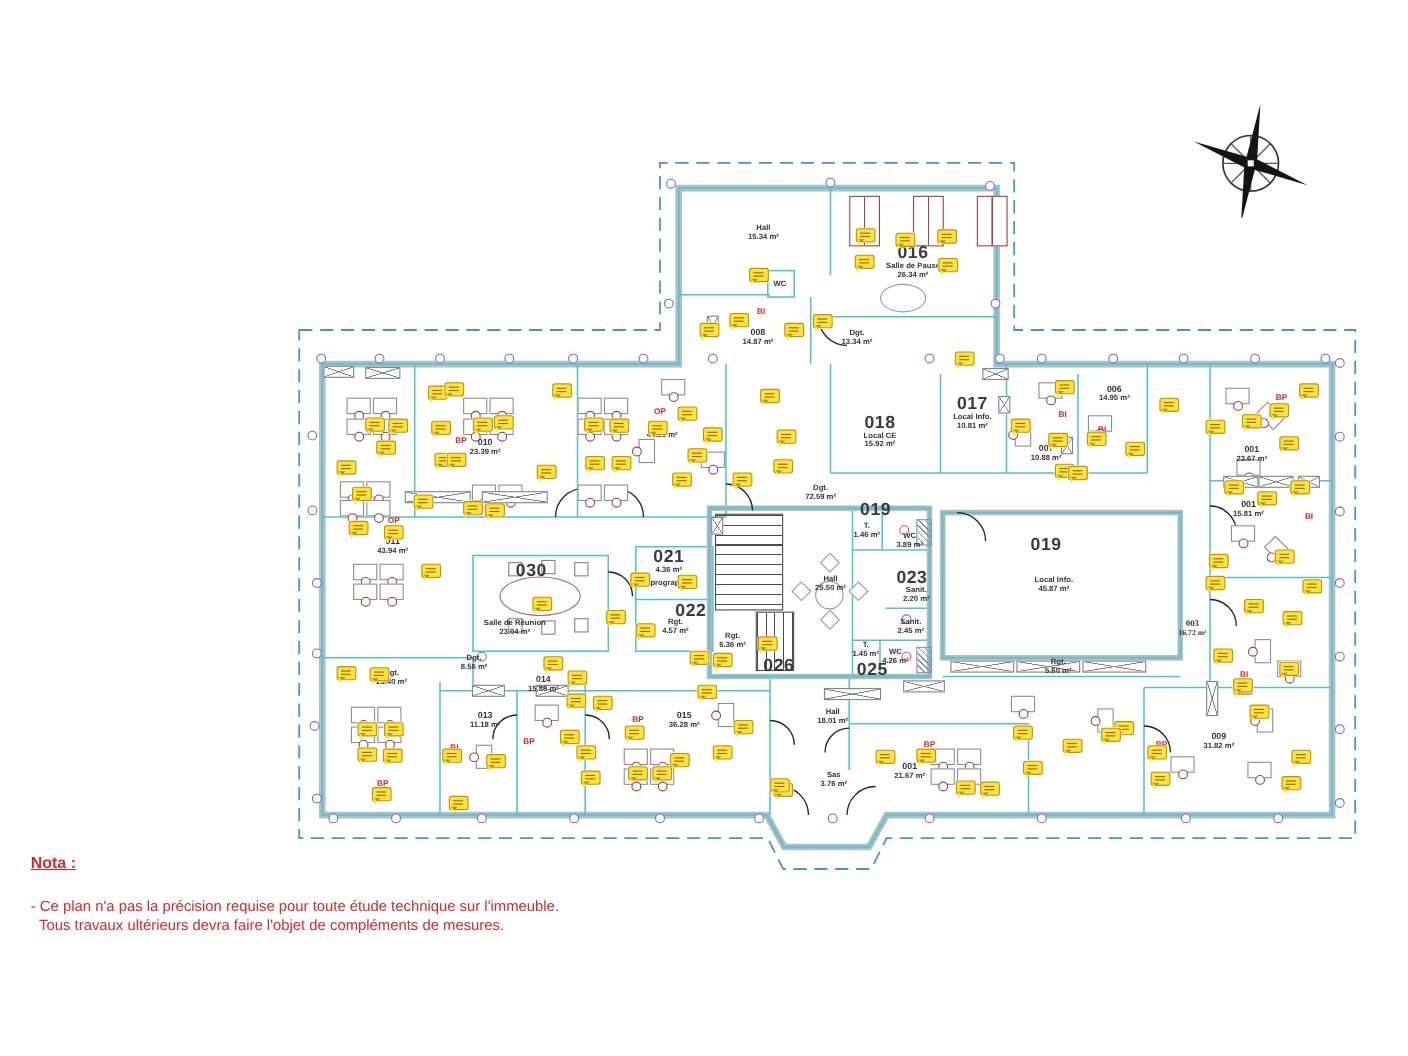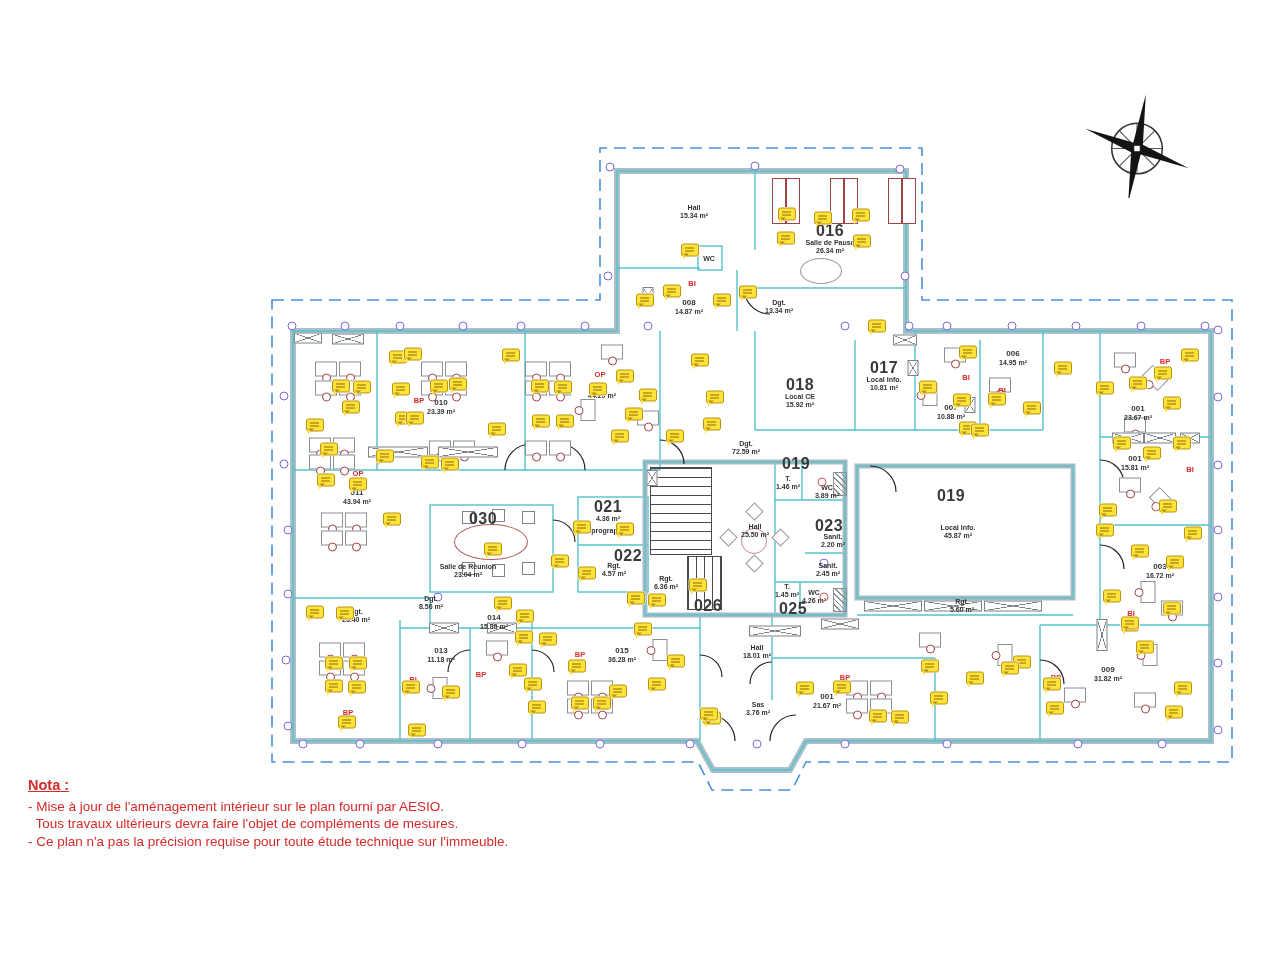--- a/index.html
+++ b/index.html
@@ -38,21 +38,21 @@
   .rt016{width:40px;height:24px;border:1.2px solid #9a9a9a;border-radius:50%;background:#fff;}
   .ell20{width:72px;height:34px;border:1.2px solid #b06060;border-radius:50%;background:#fff;}
   .sq{width:11px;height:11px;border:1px solid #7d8489;background:#fff;}
   .hallcirc{width:24px;height:24px;border:1.2px solid #c08a8a;border-radius:50%;background:#fff;}
   .dia{width:11px;height:11px;border:1px solid #9a9a9a;background:#fff;transform:rotate(45deg);}
   .stair1{background:repeating-linear-gradient(to bottom,#4a4a4a 0 1px,transparent 1px 9px);border:1px solid #4a4a4a;}
   .stair2{background:repeating-linear-gradient(to right,#4a4a4a 0 1px,transparent 1px 8px);border:1px solid #4a4a4a;}
   .hatch{background:repeating-linear-gradient(45deg,#8a8f94 0 1px,transparent 1px 4px);border:1px solid #8a8f94;}
   
   .nota{position:absolute;left:28px;top:776px;color:#d42a2a;font-size:13.5px;line-height:1.3;}
-  .nota-heading{font-size:14.5px;font-weight:700;text-decoration:underline;margin-bottom:3px;}
+  .nota-heading{font-size:14.5px;font-weight:700;text-decoration:underline;margin-bottom:20px;}
   .nota-line{white-space:pre-wrap;}
   .compass{position:absolute;left:1082px;top:88px;}
 </style>
 </head>
 <body>
 
 <div class="canvas">
 
 
   <svg class="compass" width="110" height="110" viewBox="0 0 100 100">
@@ -300,21 +300,21 @@
         <div class="ar">3.76 m²</div>
       </div>
       <div class="rlabel" style="left: 827px; top: 701px;">
         <div class="num-sm">001</div>
         <div class="ar">21.67 m²</div>
       </div>
       <div class="rlabel" style="left: 1108px; top: 674px;">
         <div class="num-sm">009</div>
         <div class="ar">31.82 m²</div>
       </div>
-      <div class="rlabel" style="left: 1160px; top: 571px;">
+      <div class="rlabel" style="left: 1084px; top: 571px; font-family: Liberation Serif, serif;">
         <div class="num-sm">003</div>
         <div class="ar">16.72 m²</div>
       </div>
       <div class="rlabel" style="left: 962px; top: 606px;">
         <div class="nm">Rgt.</div>
         <div class="ar">5.60 m²</div>
       </div>
       <div class="sticky" style="left: 690px; top: 250px;"></div>
       <div class="sticky" style="left: 787px; top: 214px;"></div>
       <div class="sticky" style="left: 786px; top: 238px;"></div>
@@ -684,19 +684,18 @@
       <div class="cab" style="left: 775px; top: 631px; width: 50px; transform: translate(-50%, -50%) rotate(0deg);"></div>
       <div class="cab" style="left: 840px; top: 624px; width: 36px; transform: translate(-50%, -50%) rotate(0deg);"></div>
       <div class="cab" style="left: 1102px; top: 635px; width: 30px; transform: translate(-50%, -50%) rotate(90deg);"></div>
       <div class="cab" style="left: 652px; top: 478px; width: 14px; transform: translate(-50%, -50%) rotate(90deg);"></div>
       <div class="cab" style="left: 905px; top: 340px; width: 22px; transform: translate(-50%, -50%) rotate(0deg);"></div>
     </div>
 
   <div class="nota">
     <div class="nota-heading">Nota :</div>
     <div id="nota-lines">
-        <div class="nota-line">- Mise à jour de l'aménagement intérieur sur le plan fourni par AESIO.</div>
+        <div class="nota-line">- Ce plan n'a pas la précision requise pour toute étude technique sur l'immeuble.</div>
         <div class="nota-line">  Tous travaux ultérieurs devra faire l'objet de compléments de mesures.</div>
-        <div class="nota-line">- Ce plan n'a pas la précision requise pour toute étude technique sur l'immeuble.</div>
       </div>
   </div>
 
 </div>
 
 </body></html>

